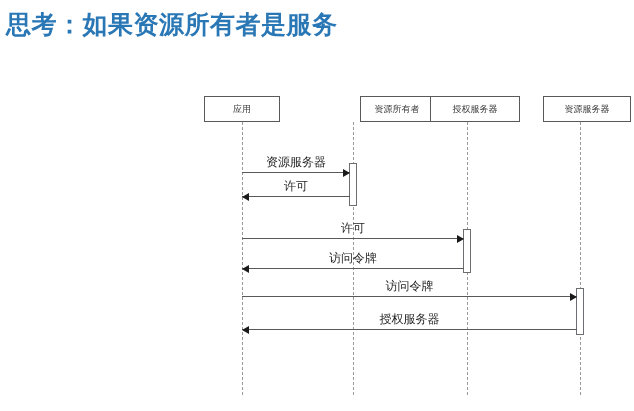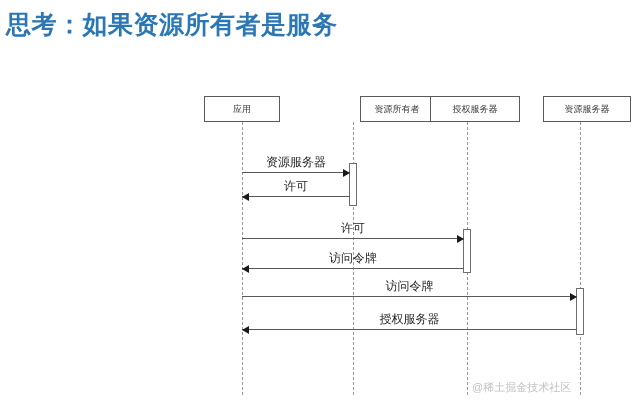--- a/index.html
+++ b/index.html
@@ -146,15 +146,14 @@
       <div class="arrow-head left" style="top: 264.5px; left: 242px;"></div>
       <div class="msg-label" style="left: 253px; width: 200px; top: 252px;">访问令牌</div>
       <div class="msg-line" style="left: 242px; top: 296px; width: 335px;"></div>
       <div class="arrow-head right" style="top: 292.5px; left: 570px;"></div>
       <div class="msg-label" style="left: 309.5px; width: 200px; top: 280px;">访问令牌</div>
       <div class="msg-line" style="left: 242px; top: 329px; width: 335px;"></div>
       <div class="arrow-head left" style="top: 325.5px; left: 242px;"></div>
       <div class="msg-label" style="left: 309.5px; width: 200px; top: 313px;">授权服务器</div>
     </div>
 
-  <div class="watermark" style="left:472px; top:380px;">@稀土掘金技术社区</div>
 
 </div>
 
 </body></html>

